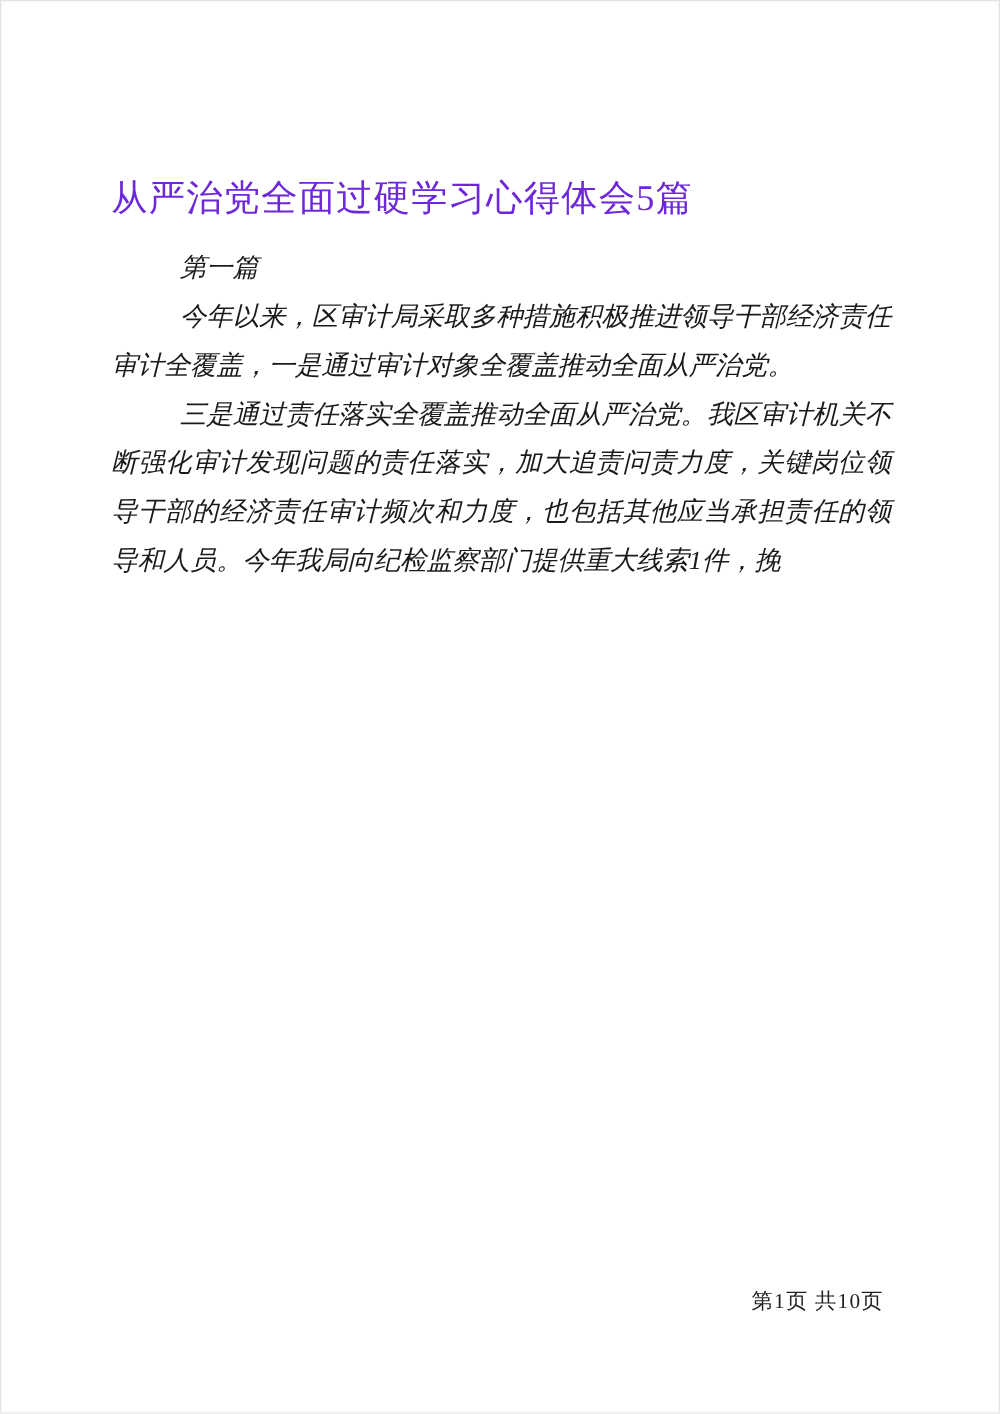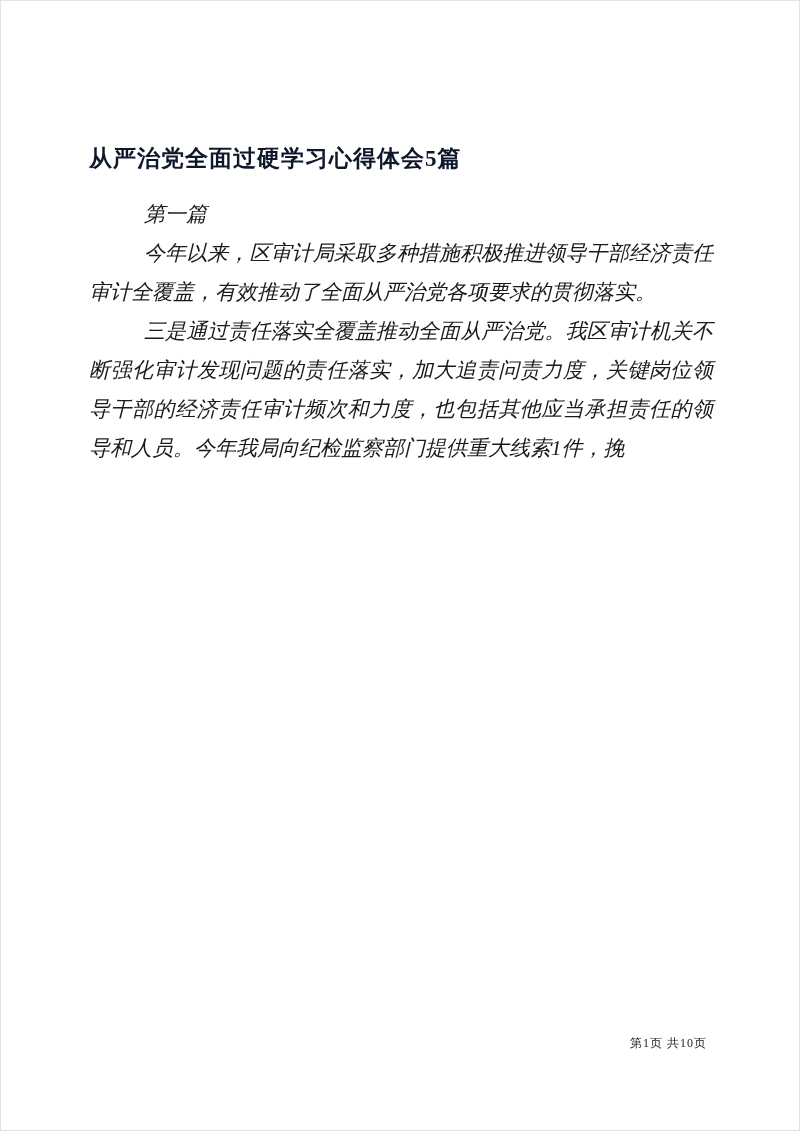--- a/index.html
+++ b/index.html
@@ -22,53 +22,53 @@
     overflow: hidden;
   }
   .content {
     position: absolute;
     left: 88px;
     top: 138px;
     width: 624px;
   }
   .doc-title {
     margin: 0 0 16px 0;
-    font-size: 23px;
-    font-weight: 700;
-    color: #0f172a;
+    font-size: 29px;
+    font-weight: 400;
+    color: #6d28d9;
     letter-spacing: 1px;
     line-height: 40px;
     white-space: nowrap;
   }
   .para {
     margin: 0;
     font-size: 21px;
     line-height: 39px;
     color: #1a1a1a;
     text-align: justify;
     text-indent: 2.62em;
     word-break: break-all;
     font-style: italic;
   }
   .footer {
     position: absolute;
     right: 92px;
     bottom: 78px;
-    font-size: 12px;
+    font-size: 17px;
     color: #222222;
     letter-spacing: 1px;
     margin-top: 42px;
   }
 </style>
 </head>
 <body>
 
 <div class="page">
   <div class="content">
     <h1 class="doc-title">从严治党全面过硬学习心得体会5篇</h1>
     <p class="para">第一篇</p>
-    <p class="para">今年以来，区审计局采取多种措施积极推进领导干部经济责任审计全覆盖，有效推动了全面从严治党各项要求的贯彻落实。</p>
+    <p class="para">今年以来，区审计局采取多种措施积极推进领导干部经济责任审计全覆盖，一是通过审计对象全覆盖推动全面从严治党。</p>
     <p class="para">三是通过责任落实全覆盖推动全面从严治党。我区审计机关不断强化审计发现问题的责任落实，加大追责问责力度，关键岗位领导干部的经济责任审计频次和力度，也包括其他应当承担责任的领导和人员。今年我局向纪检监察部门提供重大线索1件，挽</p>
   </div>
   <div class="footer">
     <span>第1页 共10页</span>
   </div>
 </div>
 
 </body></html>

